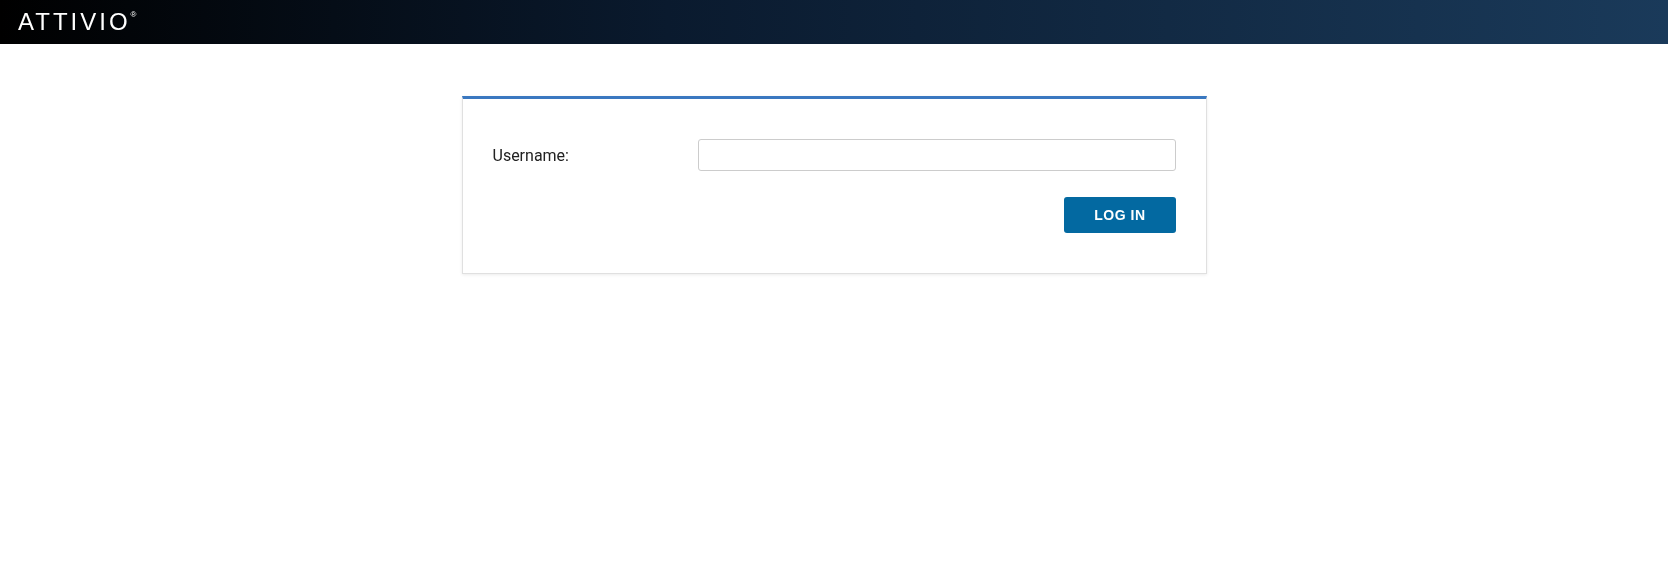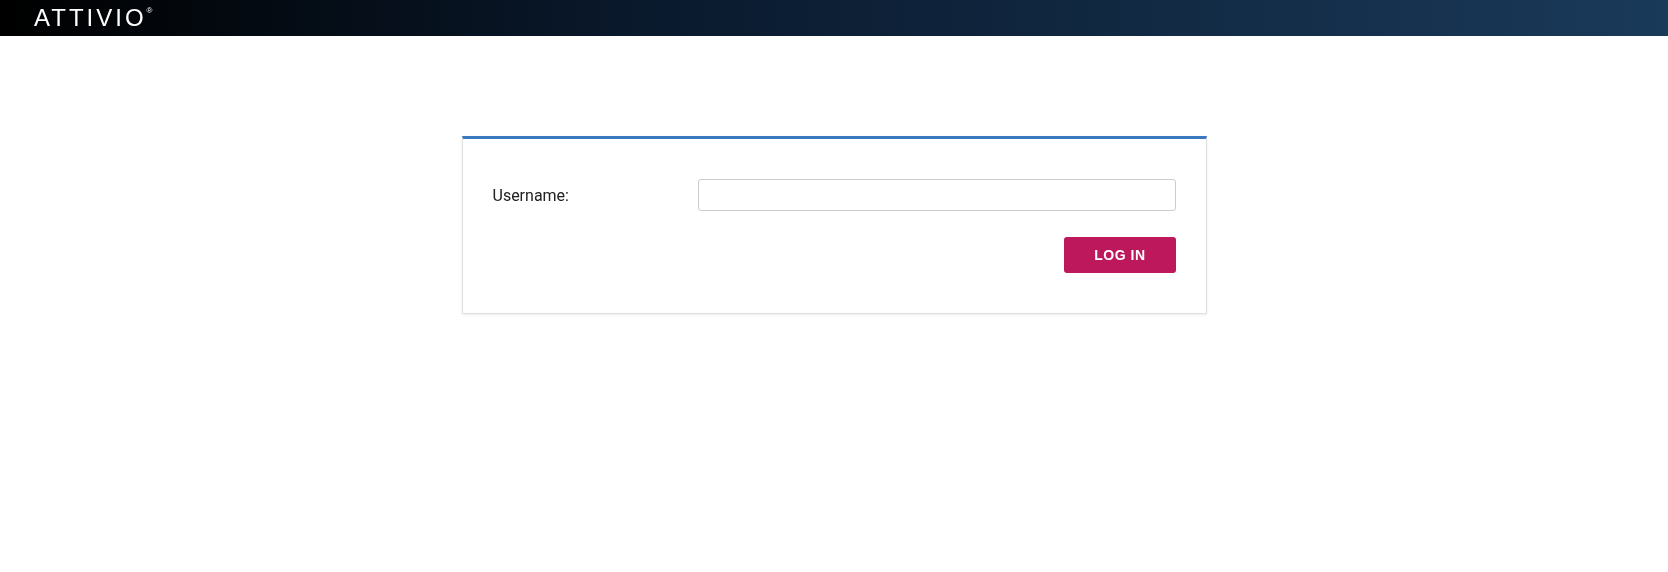--- a/index.html
+++ b/index.html
@@ -9,24 +9,24 @@
     }
     body {
       font-family: -apple-system, BlinkMacSystemFont, "Segoe UI", Roboto, "Helvetica Neue", Arial, sans-serif;
       background: #ffffff;
       width: 1668px;
       height: 572px;
       overflow: hidden;
     }
     .header {
       background: linear-gradient(90deg, #000000 0%, #0a1a2e 40%, #1a3a5a 100%);
-      height: 36px;
+      height: 44px;
       display: flex;
       align-items: center;
-      padding-left: 34px;
+      padding-left: 18px;
       text-align: center;
     }
     .logo {
       color: #ffffff;
       font-size: 24px;
       font-weight: 300;
       letter-spacing: 3px;
       font-family: Arial, sans-serif;
       user-select: none;
     }
@@ -42,21 +42,20 @@
       justify-content: center;
       padding-top: 52px;
     }
     .login-card {
       width: 745px;
       background: #ffffff;
       border: 1px solid #e0e0e0;
       border-top: 3px solid #3a78c0;
       box-shadow: 0 1px 3px rgba(0,0,0,0.08);
       padding: 40px 30px 40px 30px;
-      margin-top: 48px;
     }
     .form-row {
       display: flex;
       align-items: center;
       margin-bottom: 26px;
     }
     .form-label {
       width: 205px;
       color: #222222;
       font-size: 16px;
@@ -70,21 +69,21 @@
       padding: 6px 10px;
       font-size: 14px;
       background: #ffffff;
     }
     .button-row {
       display: flex;
       justify-content: flex-end;
       margin-top: 20px;
     }
     .login-button {
-      background: #be185d;
+      background: #0369a1;
       color: #ffffff;
       border: none;
       padding: 10px 30px;
       font-size: 14px;
       font-weight: 600;
       letter-spacing: 0.5px;
       border-radius: 3px;
       cursor: pointer;
     }
   </style>

